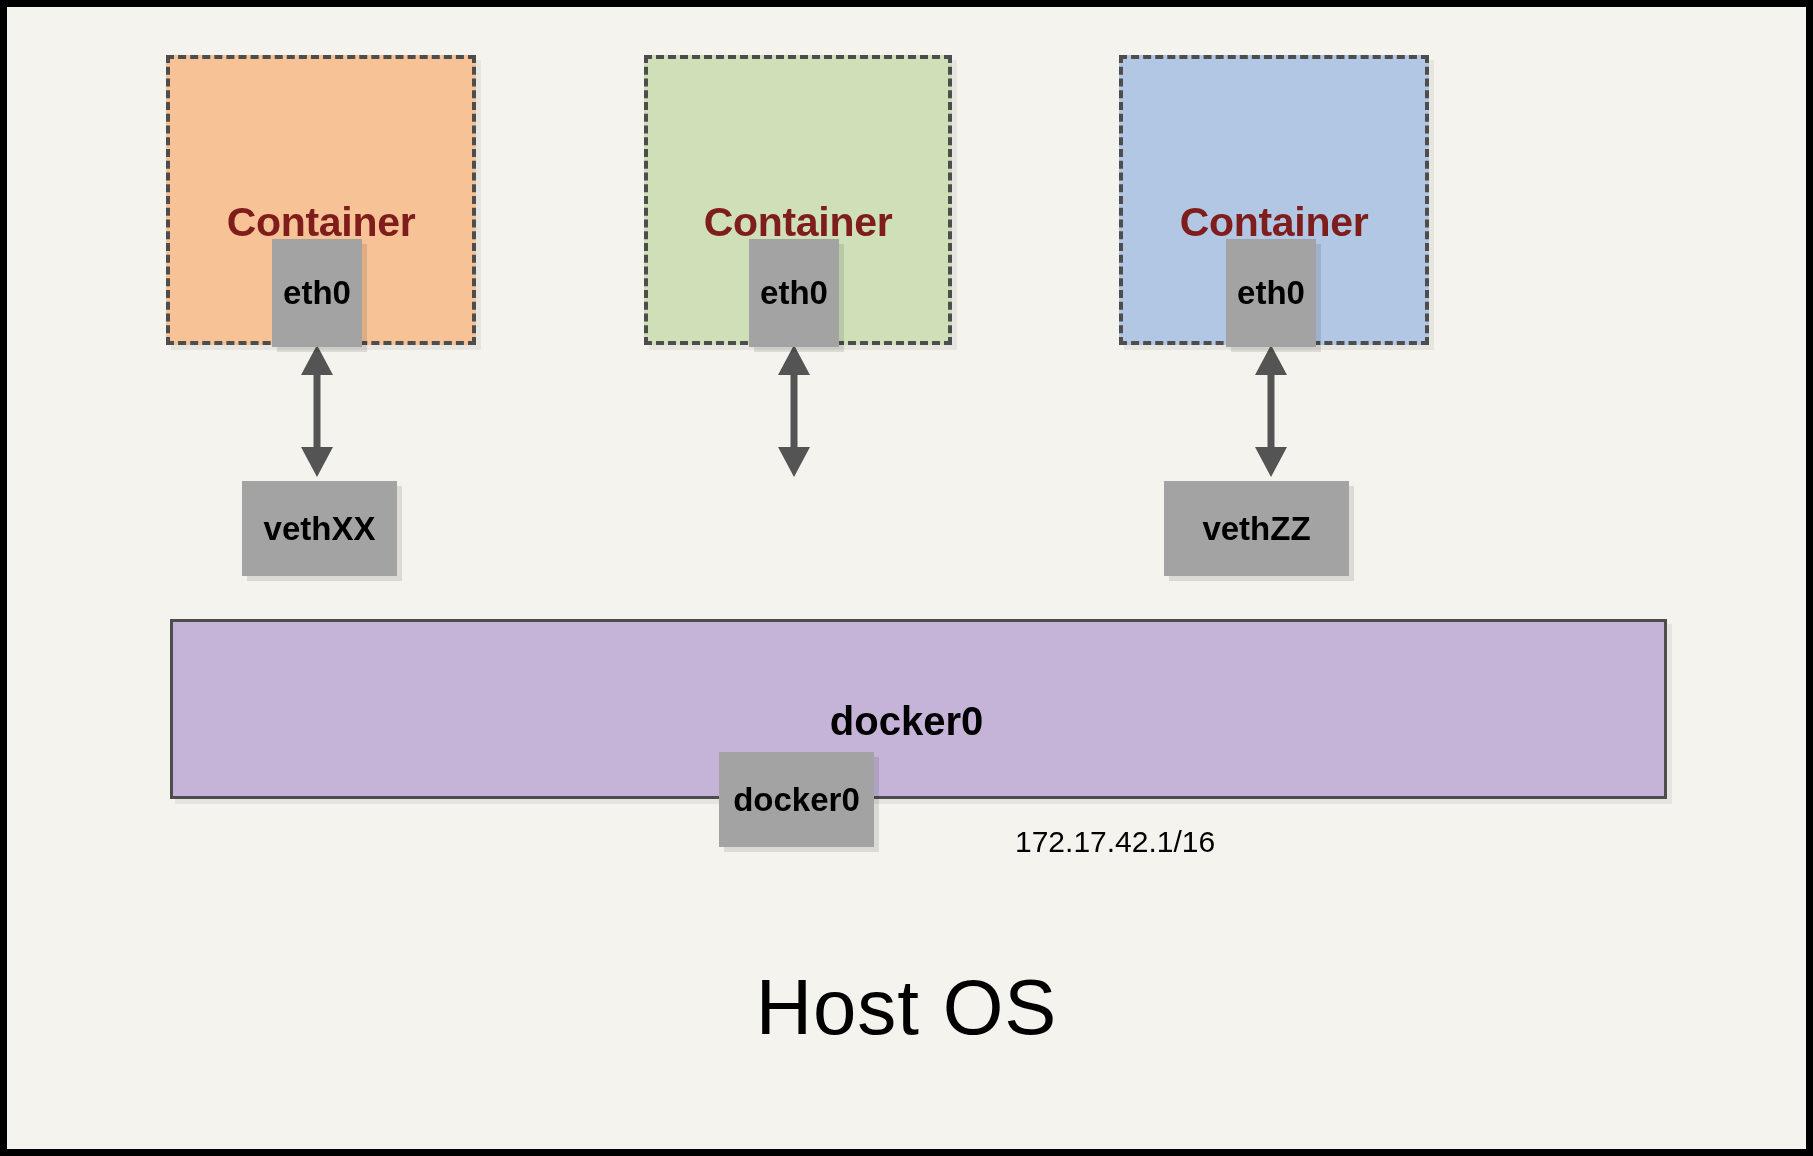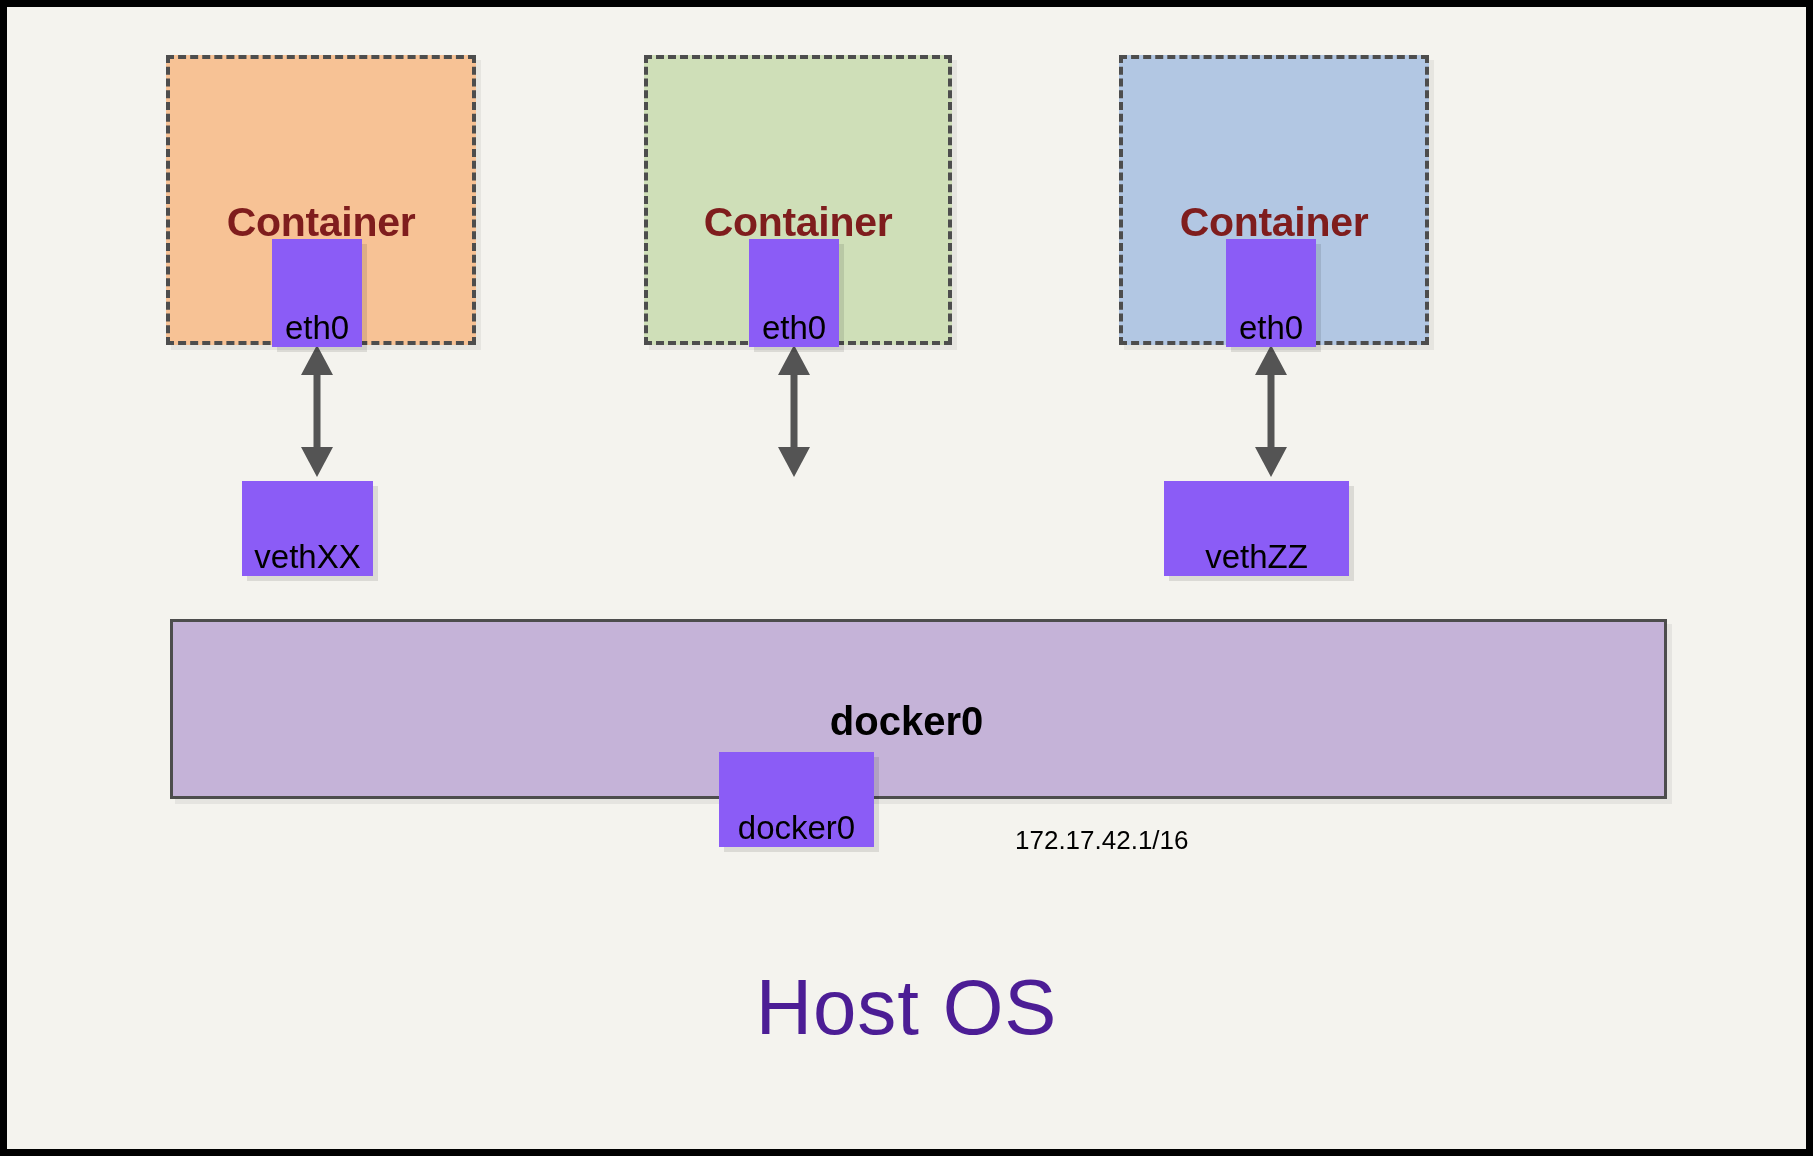--- a/index.html
+++ b/index.html
@@ -33,29 +33,30 @@
     text-align: center;
     font-size: 41px;
     font-weight: bold;
     color: #7f1d1d;
     letter-spacing: -0.3px;
   }
 
   
   .note {
     position: absolute;
-    background: #8b5cf6;
+    background: #a3a3a3;
     box-sizing: border-box;
     box-shadow: 5px 5px 0 0 rgba(0,0,0,0.10);
     display: flex;
-    align-items: flex-end;
+    align-items: center;
     justify-content: center;
     font-size: 33px;
     color: #000000;
     z-index: 6;
+    font-weight: bold;
   }
   .note.eth {
     font-size: 33px;
   }
 
   
   #docker-bar {
     position: absolute;
     left: 163px;
     top: 612px;
@@ -83,33 +84,33 @@
   .arrow {
     position: absolute;
     z-index: 4;
   }
 
   
   #ip-label {
     position: absolute;
     left: 1008px;
     top: 818px;
-    font-size: 26px;
+    font-size: 30px;
     color: #000000;
     white-space: nowrap;
   }
   #host-os-label {
     position: absolute;
     left: 0;
     right: 0;
     top: 955px;
     text-align: center;
     font-size: 78px;
     font-weight: 400;
-    color: #4c1d95;
+    color: #000000;
     letter-spacing: 1px;
   }
 </style>
 </head>
 <body>
 
 <div id="canvas">
 
   <div class="container-box" style="left:159px; top:48px; width:310px; height:290px; background:#f7c295;">
     <div class="container-title">Container</div>
@@ -117,21 +118,21 @@
   <div class="note eth" style="left:265px; top:232px; width:90px; height:108px;">
     <span>eth0</span>
   </div>
 
   <svg class="arrow" style="left:288px; top:338px; width:44px; height:132px;" viewBox="0 0 44 132">
     <line x1="22" y1="16" x2="22" y2="116" stroke="#545454" stroke-width="7"></line>
     <polygon points="22,0 6,30 38,30" fill="#545454"></polygon>
     <polygon points="22,132 6,102 38,102" fill="#545454"></polygon>
   </svg>
 
-  <div class="note" style="left:235px; top:474px; width:131px; height:95px;">
+  <div class="note" style="left:235px; top:474px; width:155px; height:95px;">
     <span>vethXX</span>
   </div>
 
   <div class="container-box" style="left:637px; top:48px; width:308px; height:290px; background:#cfdfb8;">
     <div class="container-title">Container</div>
   </div>
   <div class="note eth" style="left:742px; top:232px; width:90px; height:108px;">
     <span>eth0</span>
   </div>
 

